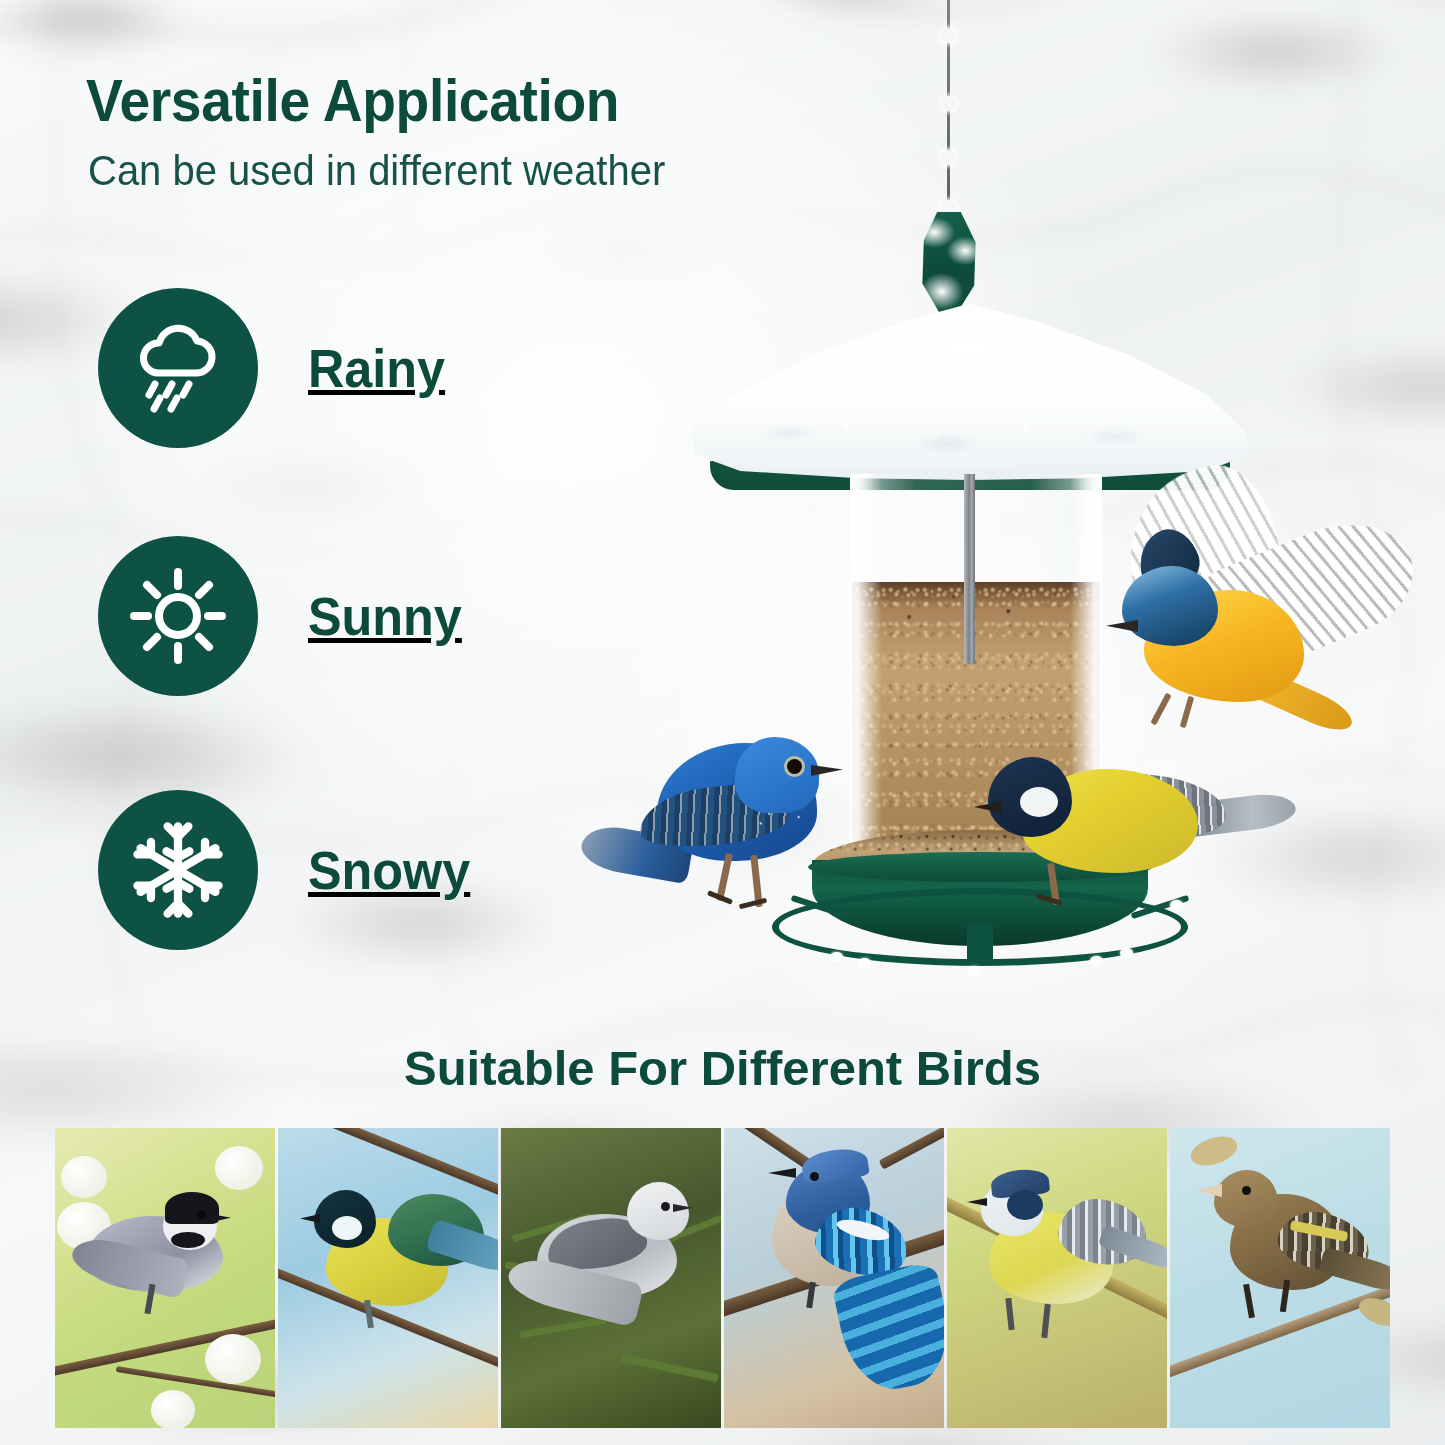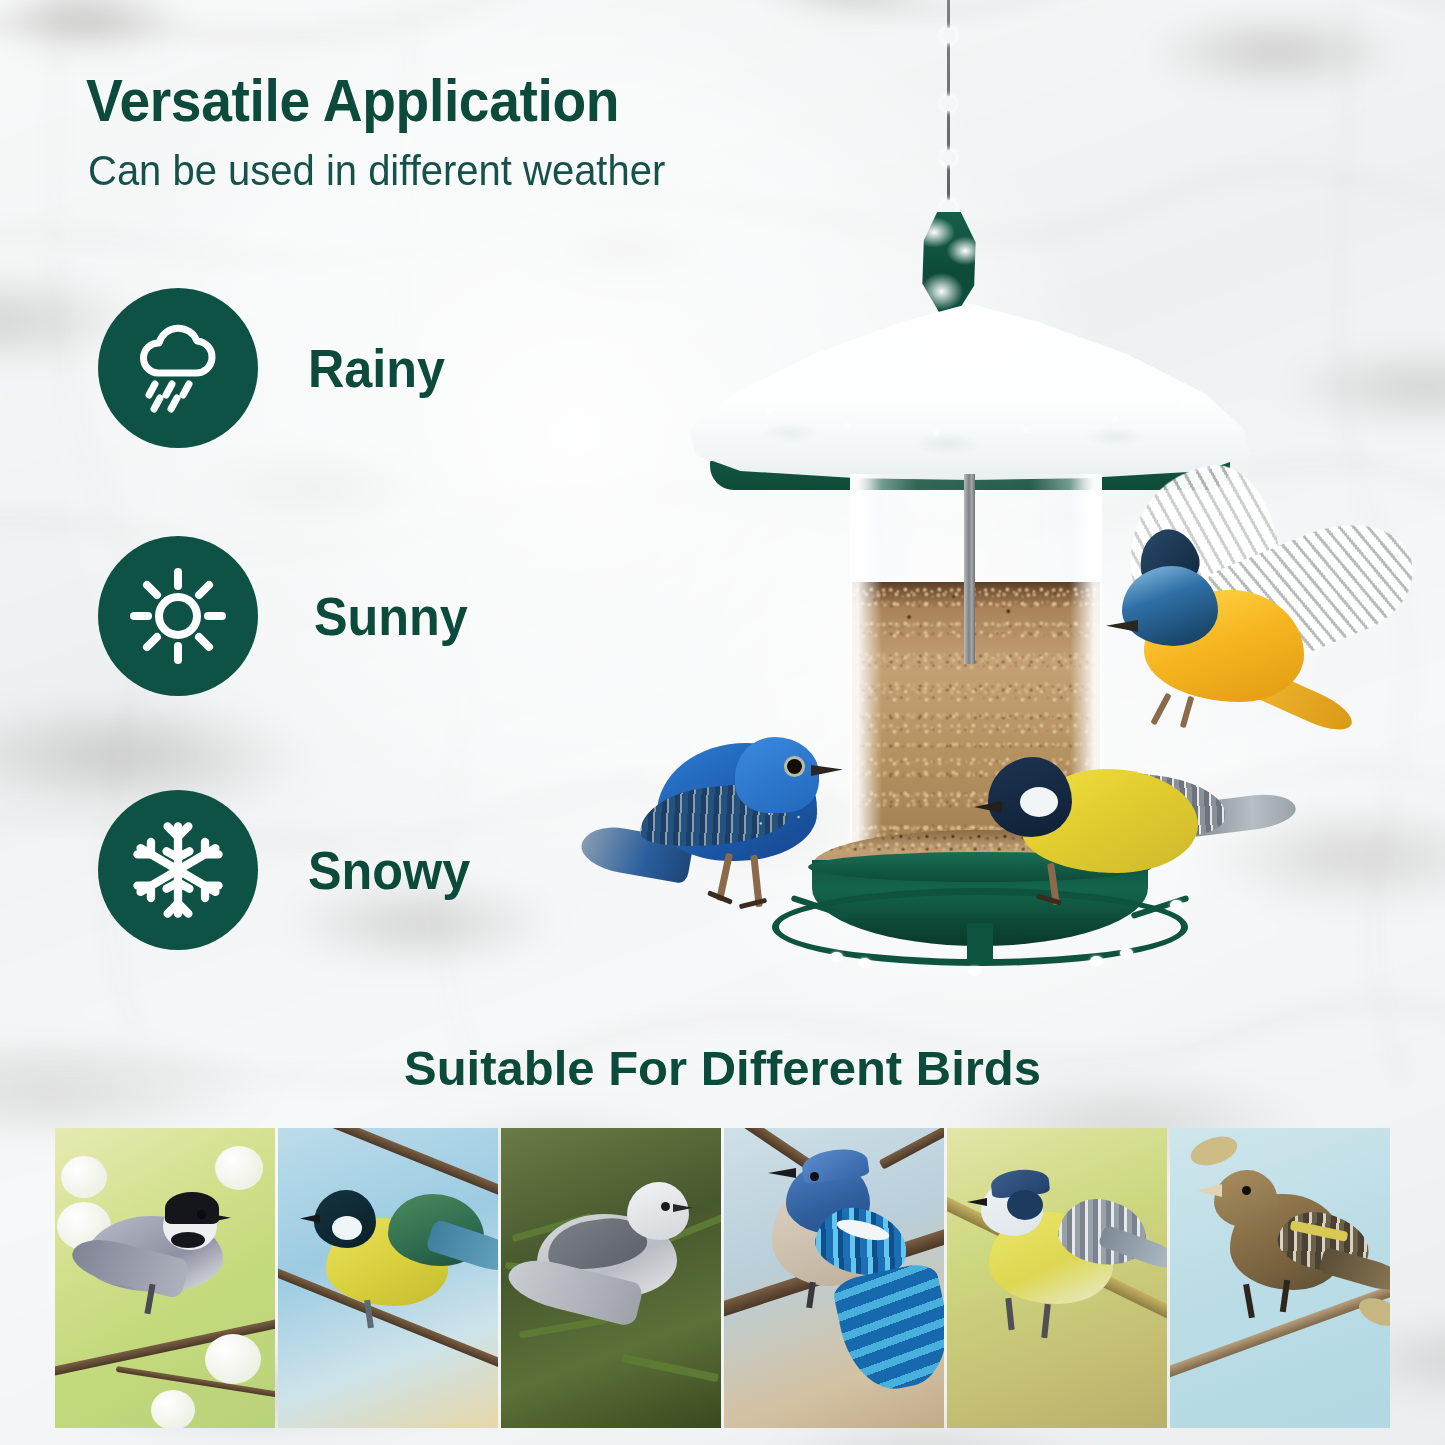--- a/index.html
+++ b/index.html
@@ -62,37 +62,37 @@
     position:absolute; left:88px; top:146px;
     font-size:43px; font-weight:400;
     color:#17524A;
     font-family:"Liberation Sans Narrow","Liberation Sans", sans-serif;
     transform:scaleX(.93); transform-origin:left center;
     text-shadow:0 1px 0 rgba(255,255,255,.6);
     white-space:nowrap;
   }
 
   
-  .feature { position:absolute; display:flex; align-items:center; }
+  .feature { position:absolute; display:flex; align-items:center;text-decoration:underline; }
   .fcircle {
     width:160px; height:160px; border-radius:50%;
     background:#0E5145;
     display:flex; align-items:center; justify-content:center;
     flex:0 0 160px;
   }
   .flabel {
     margin-left:50px;
     font-size:53px; font-weight:700; color:#0C4B3C;
     font-family:"Liberation Sans Narrow","Liberation Sans", sans-serif;
     transform:scaleX(.95); transform-origin:left center;
     text-shadow:0 1px 0 rgba(255,255,255,.55);
     white-space:nowrap;
   }
   #feature-rainy { left:98px; top:288px; }
-  #feature-sunny { left:98px; top:536px;gap:6px; }
+  #feature-sunny { left:98px; top:536px; }
   #feature-snowy { left:98px; top:790px; }
 
   
   #product { position:absolute; left:560px; top:0; width:885px; height:1020px; }
 
   .chain {
     position:absolute; left:387px; top:0; width:3px; height:232px;
     background:linear-gradient(180deg,#7f8184,#5b5d60);
   }
   .chain-link {

